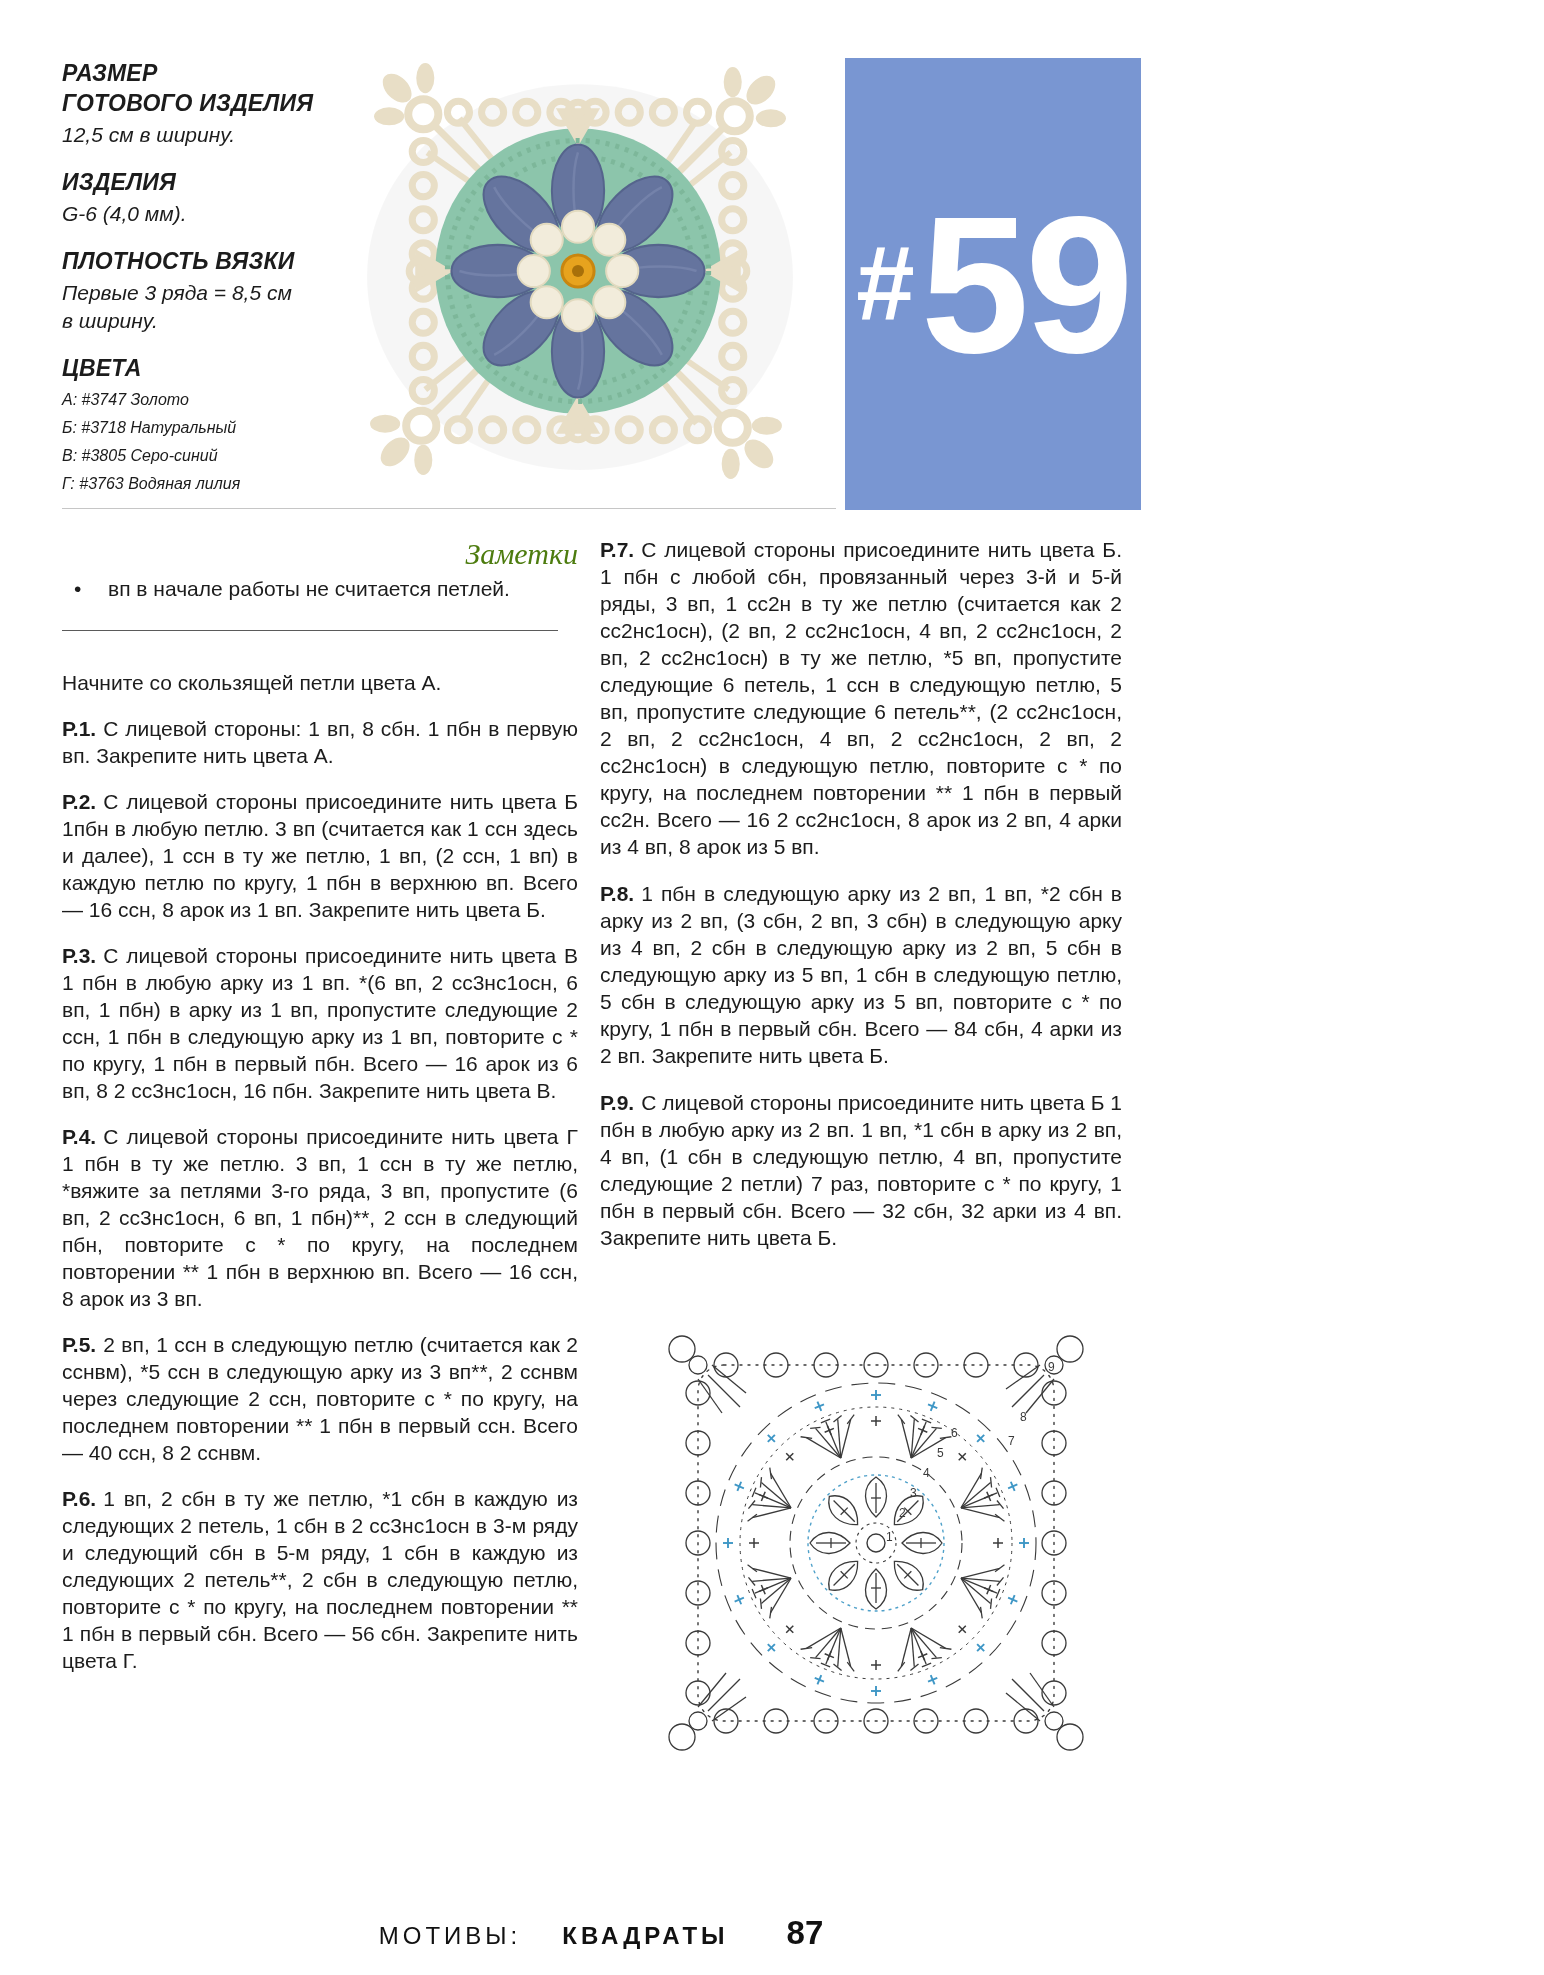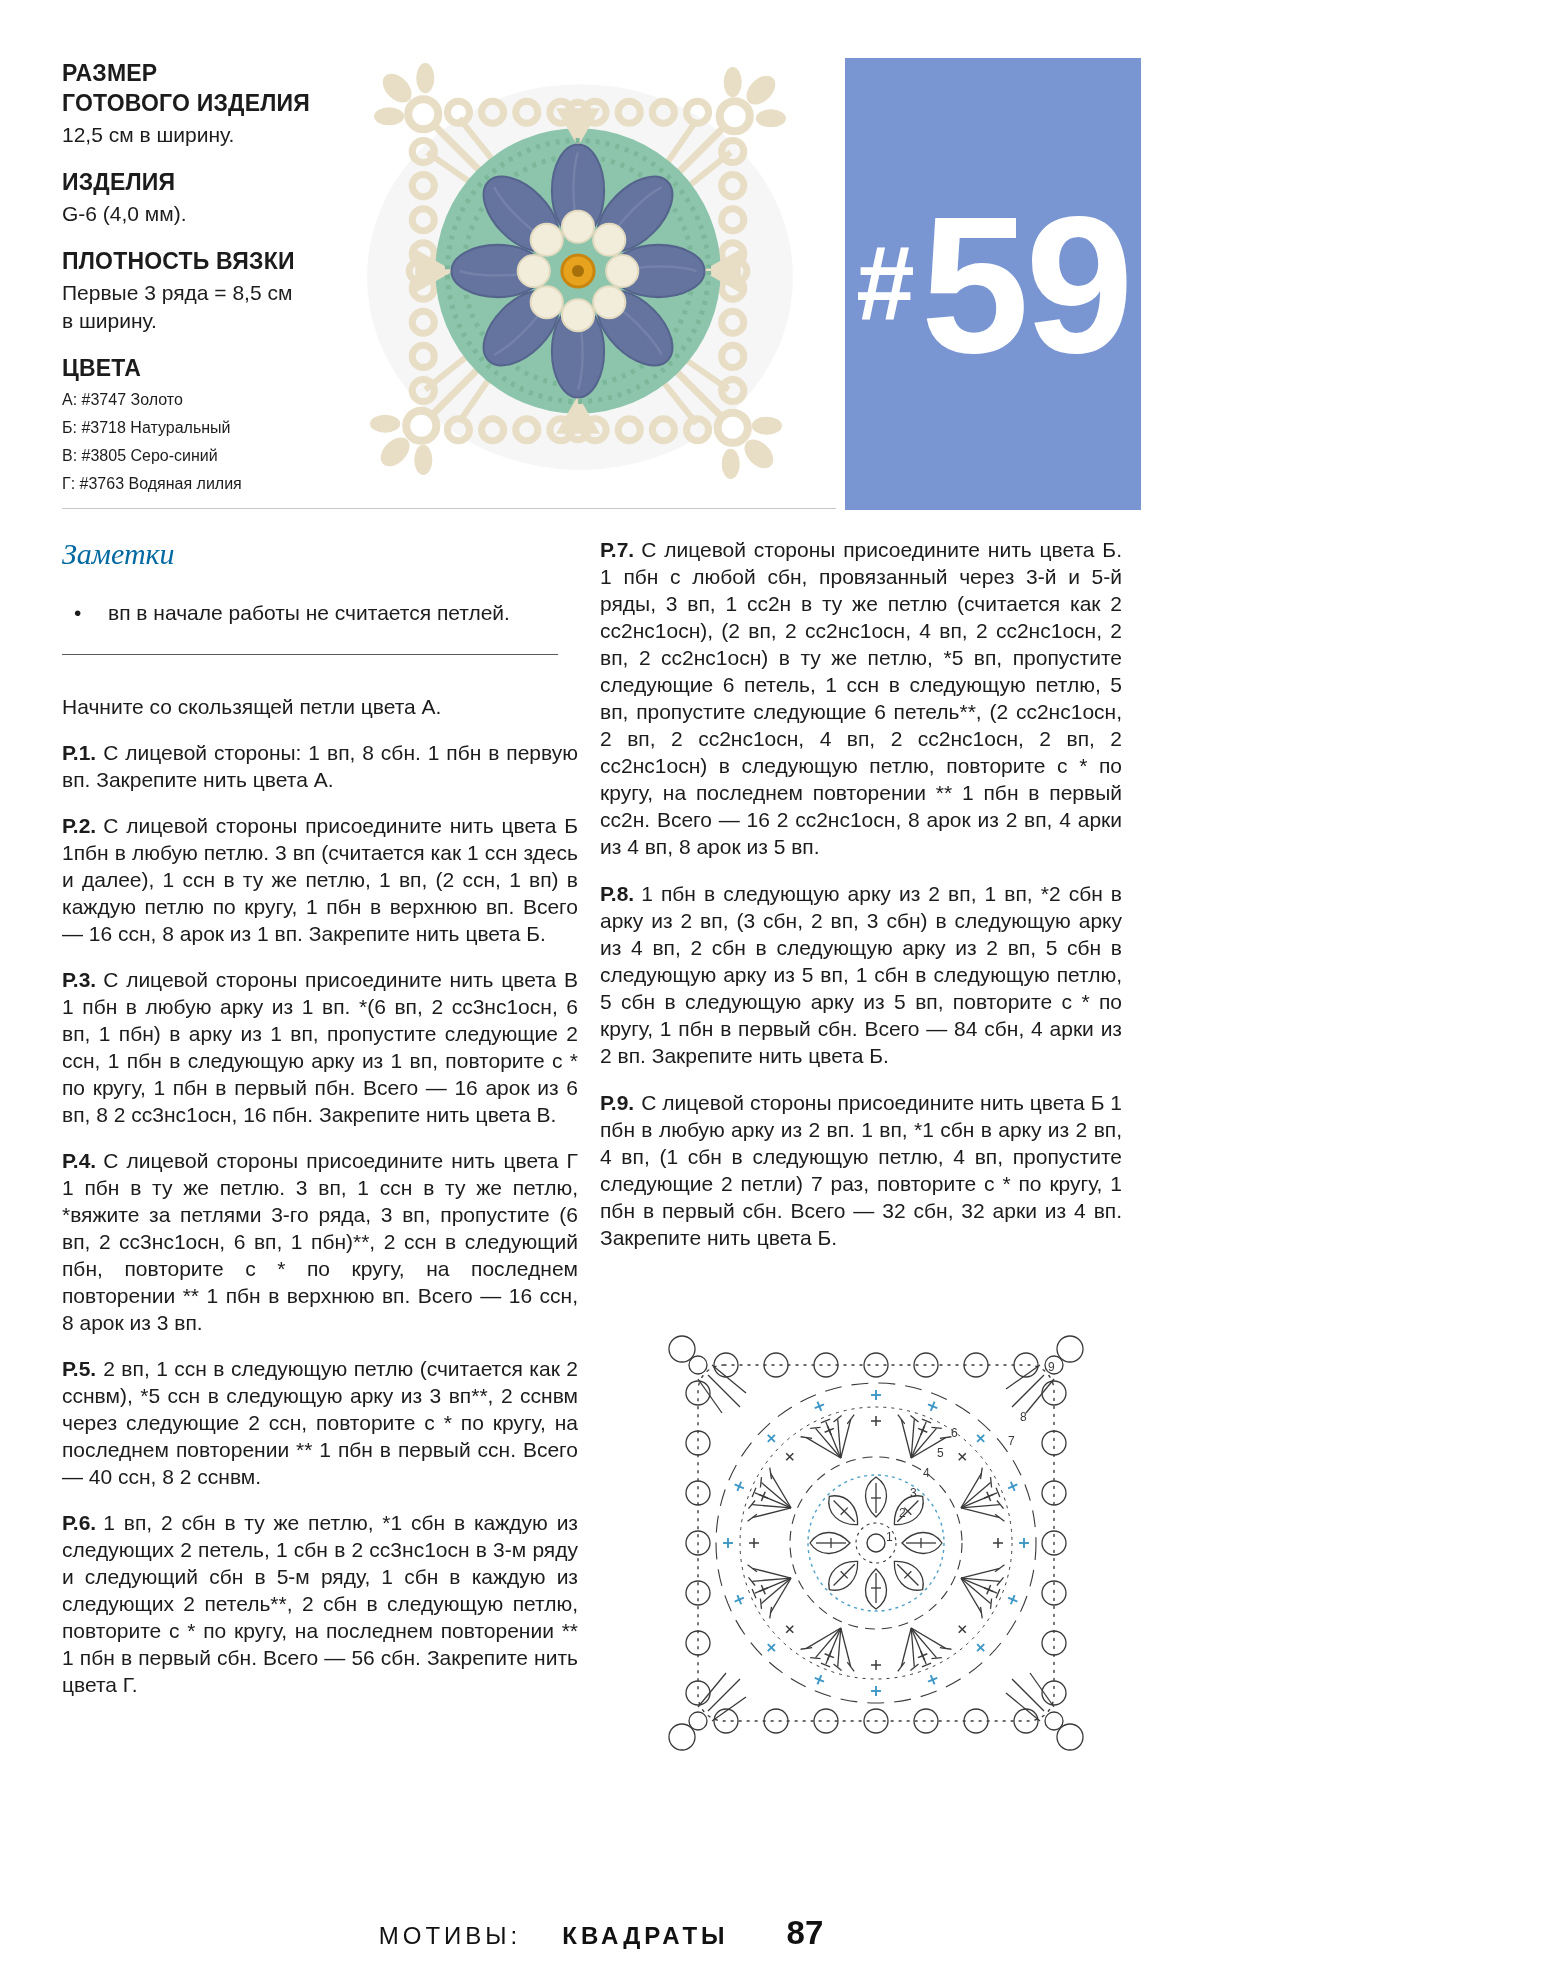--- a/index.html
+++ b/index.html
@@ -8,21 +8,21 @@
     position:relative;
     width:1544px; height:1975px;
     background:#ffffff;
     font-family:"Liberation Sans", sans-serif;
     color:#1c1c1c;
     overflow:hidden;
   }
 
   
   .specs { position:absolute; left:62px; top:58px; width:282px; }
-  .spec-group { margin-bottom:18px; }
+  .spec-group { margin-bottom:18px;font-style:italic; }
   .spec-title { font-size:23px; font-weight:700; line-height:30px; letter-spacing:0.2px; }
   .spec-value { font-size:21px; line-height:28px; margin-top:3px; }
   .color-line { font-size:16px; line-height:28px; }
 
   
   .photo { position:absolute; left:320px; top:56px; width:516px; height:430px; }
   .photo svg { display:block; width:100%; height:100%; }
 
   
   .badge {
@@ -35,21 +35,21 @@
 
   .top-divider { position:absolute; left:62px; top:508px; width:774px; height:1px; background:#c6c6c6; }
 
   
   .col { position:absolute; font-size:21px; line-height:27px; }
   .col-left  { left:62px;  top:540px; width:516px; }
   .col-right { left:600px; top:536px; width:522px; }
 
   .notes-title {
     font-family:"Liberation Serif", serif; font-style:italic; font-weight:500;
-    font-size:30px; text-align:left; margin-bottom:32px; color:#0369a1;
+    font-size:30px; text-align:right; margin-bottom:8px; color:#4d7c0f;
   }
   .note-item { display:flex; margin-bottom:4px; }
   .note-bullet { width:46px; padding-left:12px; }
   .notes-divider { width:496px; height:1px; background:#5a5a5a; margin-top:28px; }
 
   .intro { margin-top:38px; }
 
   .row { margin-top:19px; text-align:justify; }
   .col-right .row { margin-top:0; margin-bottom:20px; }
   .row-label { font-weight:700; margin-right:7px; }

